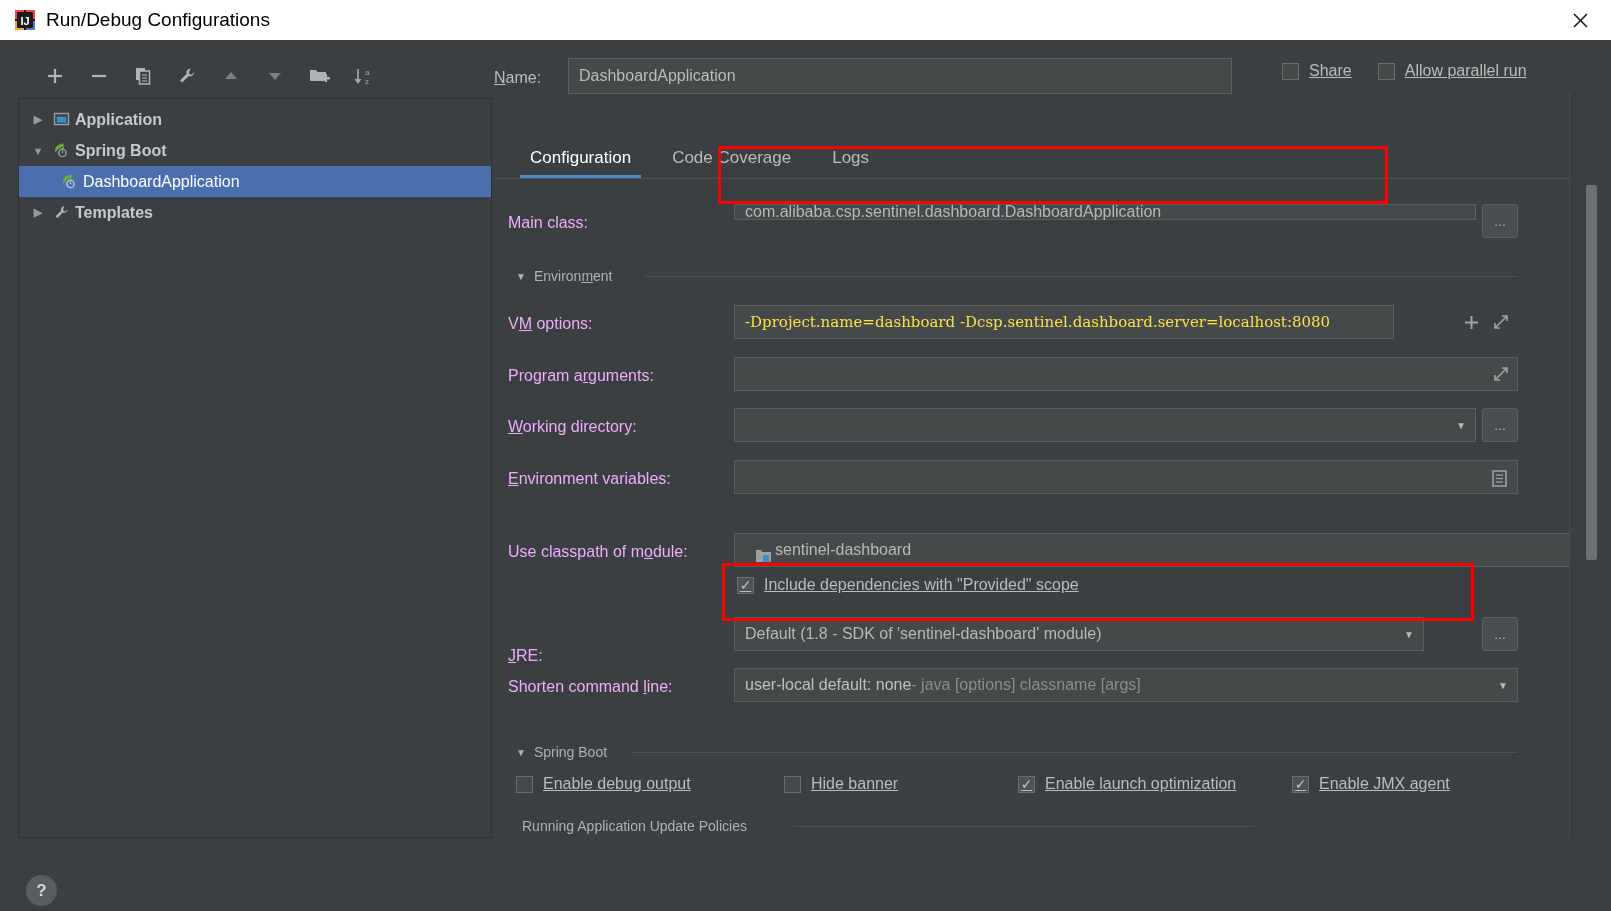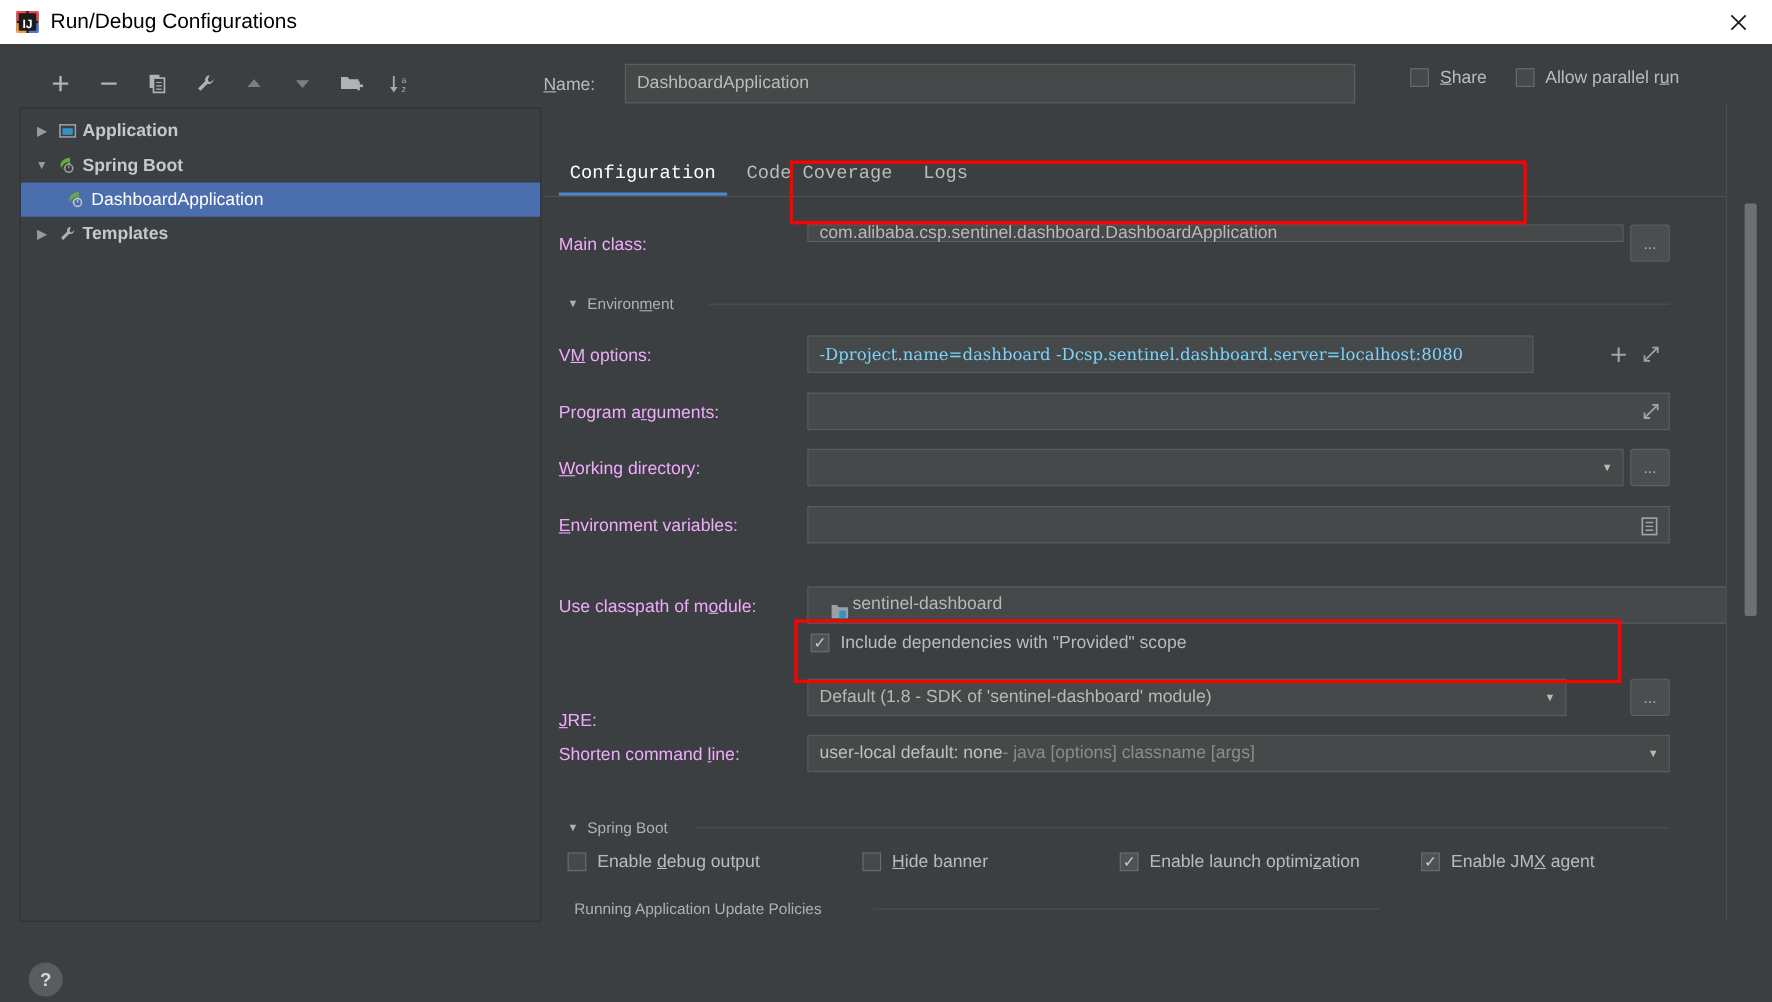--- a/index.html
+++ b/index.html
@@ -113,38 +113,38 @@
 
   #name-input {
     position: absolute; left: 74px; top: 0; width: 664px; height: 36px;
     font-size: 16px;
   }
   #share-group {
     position: absolute; left: 788px; top: 4px;
     display: flex; align-items: center; gap: 26px;
   }
   .cb {
-    display: flex; align-items: flex-start; gap: 10px;
-    font-size: 16px; color: #bbbbbb; cursor: pointer;
+    display: flex; align-items: flex-end; gap: 10px;
+    font-size: 16px; color: #bbbbbb; cursor: pointer; text-decoration: underline;
   }
   .cb-box {
     width: 17px; height: 17px;
     background: #45494a; border: 1px solid #6b6d6e;
     display: flex; align-items: center; justify-content: center;
     position: relative;
   }
   .cb-box.checked::after {
     content: "✓"; color: #c8c8c8; font-size: 14px; line-height: 1;
     position: relative; top: -1px;
   }
   .cb-box.checked { background: #4e5254; }
 
   #tabs {
-    position: absolute; left: 10px; top: 96px; width: 1053px; height: 42px;
-    display: flex; align-items: flex-end; gap: 0; font-family: Liberation Mono, monospace;
+    position: absolute; left: 22px; top: 96px; width: 1053px; height: 42px;
+    display: flex; align-items: flex-end; gap: 13px;
   }
   .tab {
     font-size: 17px; color: #bbbbbb; padding: 0 14px 10px 14px;
     cursor: pointer; position: relative;
   }
   .tab.active { color: #ffffff; }
   .tab.active::after {
     content: ""; position: absolute; left: 4px; right: 4px; bottom: 0;
     height: 3px; background: #4a88c7;
   }
@@ -171,21 +171,21 @@
   }
 
   .inputbox {
     position: absolute;
     background: #45494a; border: 1px solid #5b5d5e;
     color: #b8b8b8; font-size: 16px;
     display: flex; align-items: center; padding: 0 10px;
   }
   .inputbox.mono {
     font-family: "DejaVu Serif", serif;
-    font-size: 15px; letter-spacing: 0px; color: #7dd3fc; align-items: center;
+    font-size: 15px; letter-spacing: 0px; color: #fde047; align-items: center;
   }
   .sidebtn {
     position: absolute;
     background: #4a4e50; border: 1px solid #5d6062;
     border-radius: 3px;
     display: flex; align-items: center; justify-content: center;
     color: #b0b0b0; font-size: 14px; cursor: pointer;
   }
   .drop-arrow {
     position: absolute;

